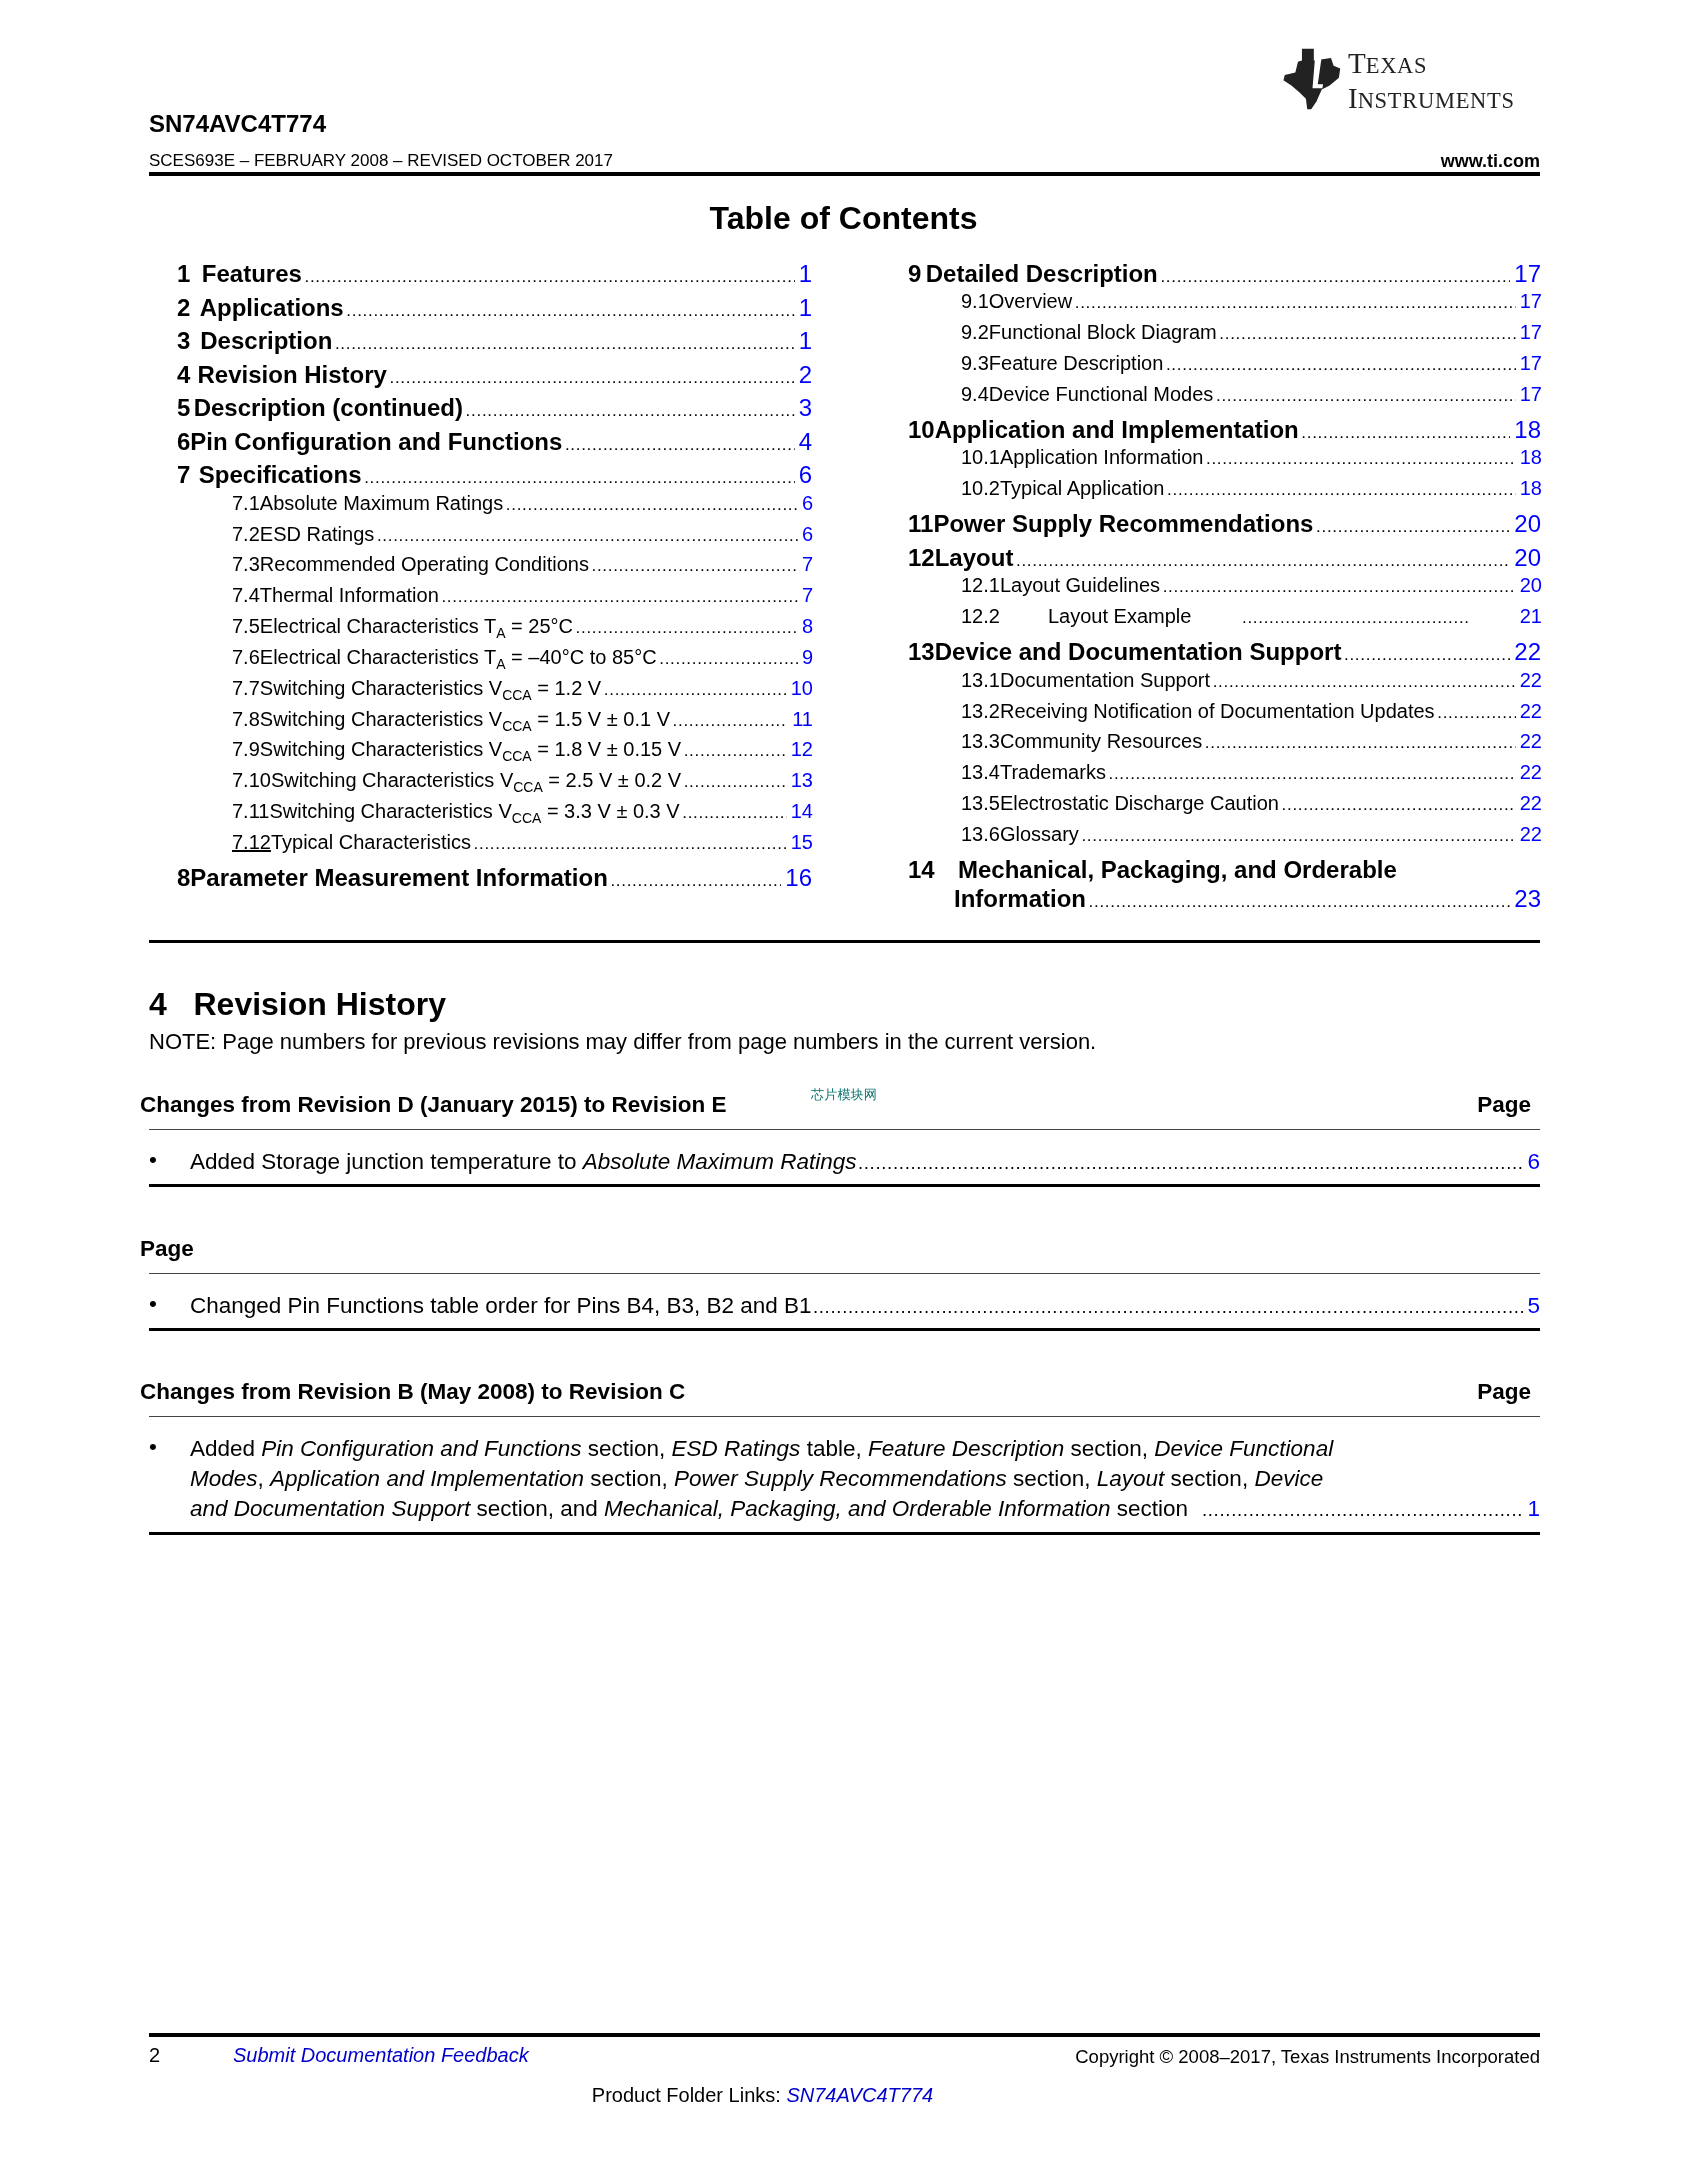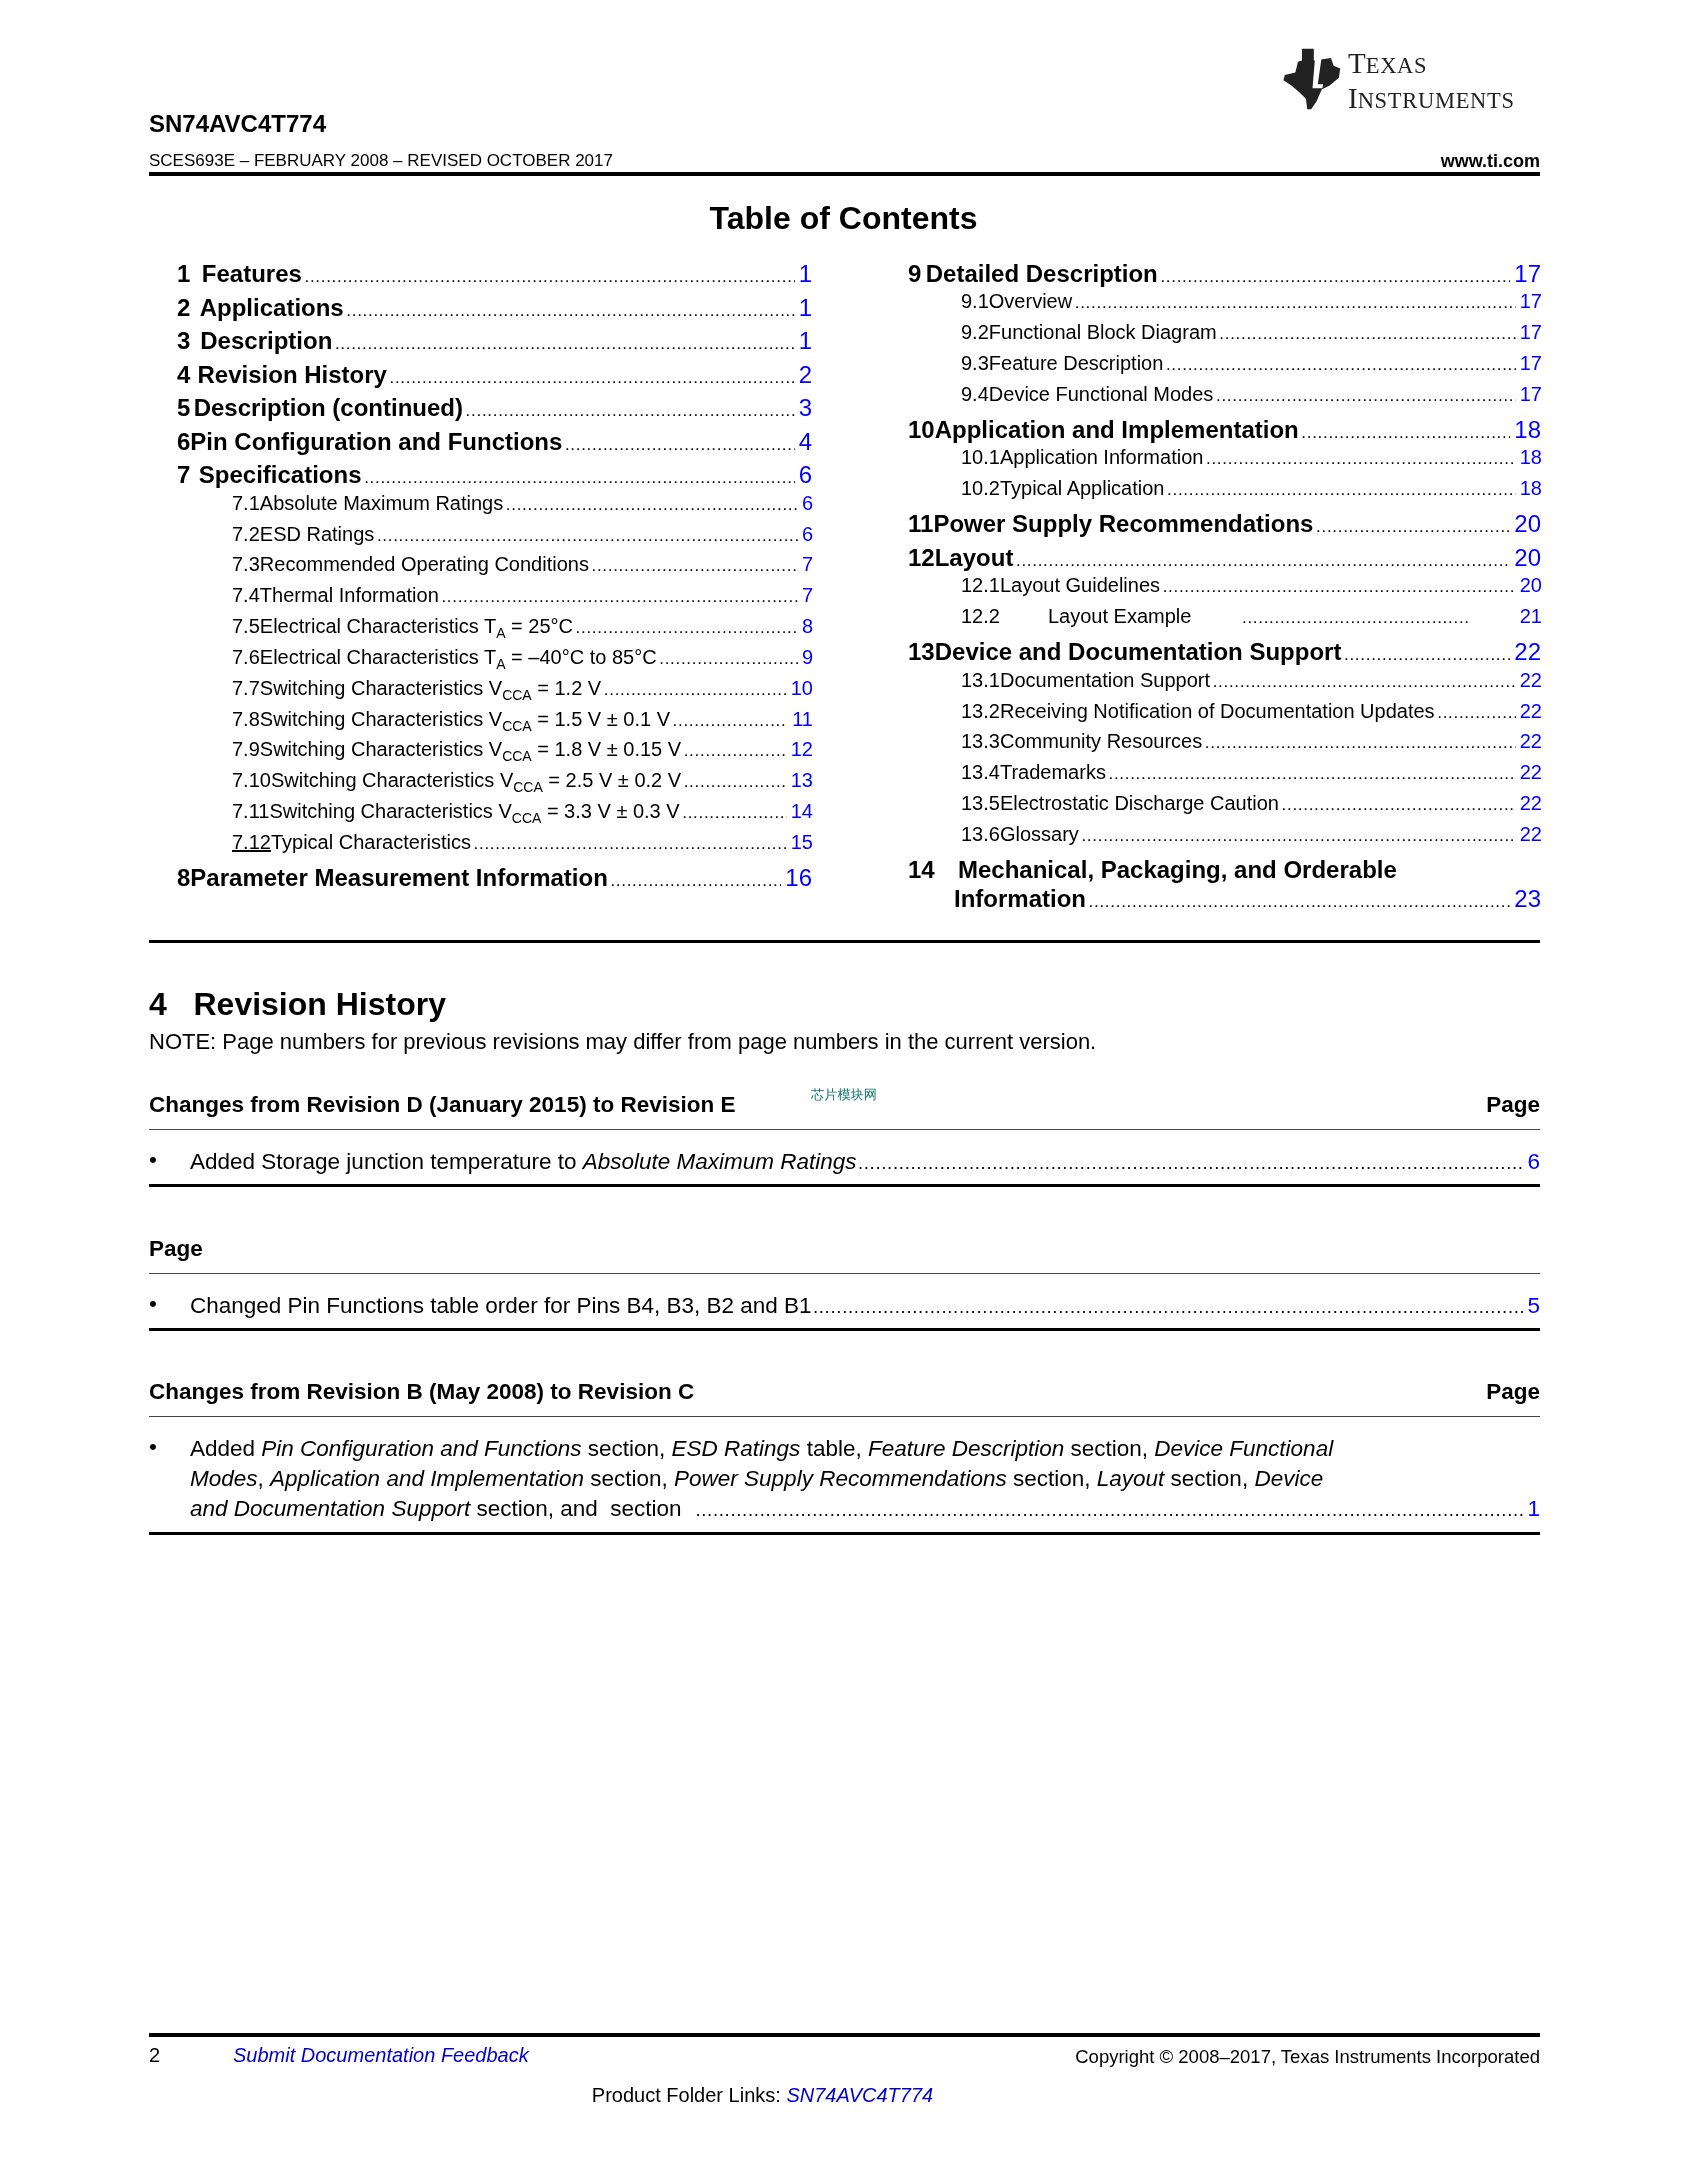--- a/index.html
+++ b/index.html
@@ -29,21 +29,21 @@
   .toc-num { display: inline-block; }
   .toc-label { display: inline-block; }
   .toc-dots { flex: 1 1 auto; overflow: hidden; margin: 0 4px 0 2.6px; font-weight: normal; font-size: 17px; letter-spacing: 0.7px; color: #000; }
   .toc-dots::before { content: "......................................................................................................................................................................................"; }
   .toc-page { color: #0000ff; font-weight: normal; }
   sub { font-size: 0.7em; vertical-align: -0.35em; }
 
   
   .rh-title { left: 149px; top: 986px; font-size: 32px; font-weight: bold; }
   .rh-note { left: 149px; top: 1029px; font-size: 22px; }
-  .ch-head { left: 149px; width: 1391px; font-size: 22.5px; font-weight: bold; display: flex; justify-content: space-between; }
+  .ch-head { left: 140px; width: 1391px; font-size: 22.5px; font-weight: bold; display: flex; justify-content: space-between; }
   .ch-item { left: 149px; width: 1391px; font-size: 22.5px; }
   .bullet { position: absolute; left: 0; top: 0; }
   .ch-text { position: absolute; left: 41px; right: 0; line-height: 30px; }
   .ch-line { display: flex; align-items: baseline; white-space: nowrap; }
   .ch-line .toc-dots { font-size: 18.5px; margin: 0 4px 0 1.3px; }
   .ch-line .toc-page { font-size: 22.5px; }
   i { font-style: italic; }
   .watermark { left: 811px; top: 1086px; font-size: 13.2px; color: #0f766e; font-family: "DejaVu Sans", sans-serif; }
 
   
@@ -387,20 +387,21 @@
         <span style="white-space: pre;"> section, </span>
         <i style="white-space: pre;">Power Supply Recommendations</i>
         <span style="white-space: pre;"> section, </span>
         <i style="white-space: pre;">Layout</i>
         <span style="white-space: pre;"> section, </span>
         <i style="white-space: pre;">Device</i>
       </div>
       <div class="ch-line" style="width: 1350px;">
         <i style="white-space: pre;">and Documentation Support</i>
         <span style="white-space: pre;"> section, and </span>
+        <i style="white-space: pre;">Mechanical, Packaging, and Orderable Information</i>
         <span style="white-space: pre;"> section</span>
         <span style="white-space: pre;">  </span>
         <span class="toc-dots"></span>
         <span class="toc-page">1</span>
       </div>
     </div>
 </div>
 <div class="abs rule-med" style="top:1532px"></div>
 
 <div class="abs rule-thick" style="top:2033px"></div>

